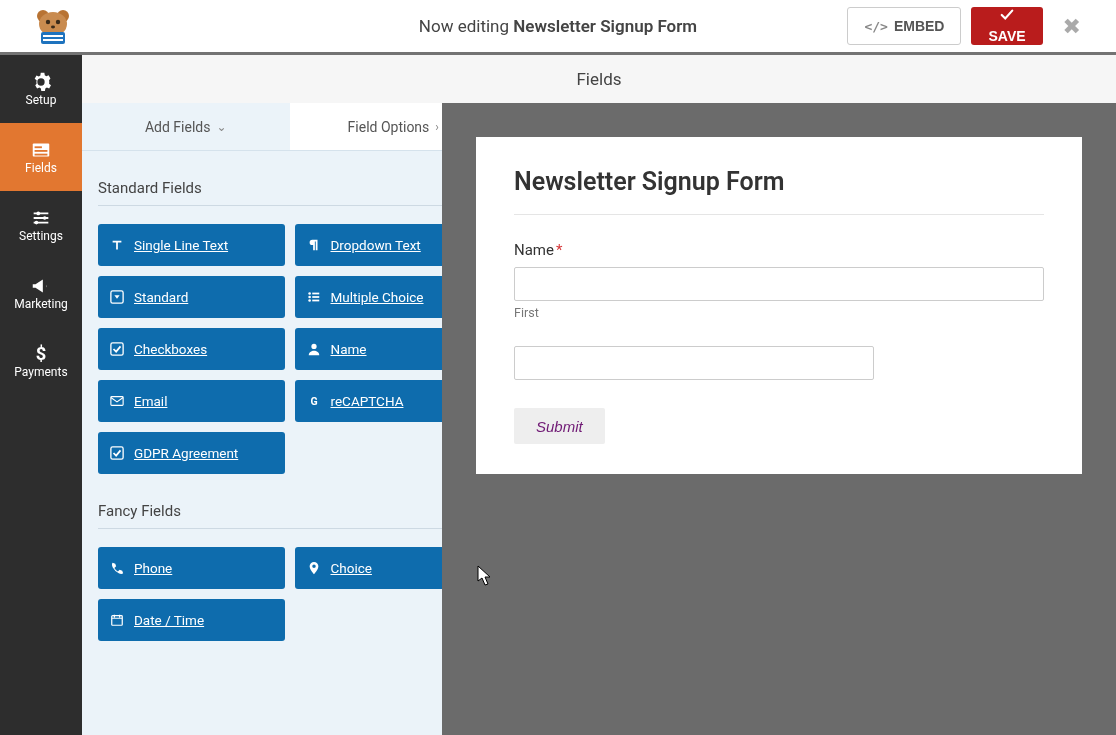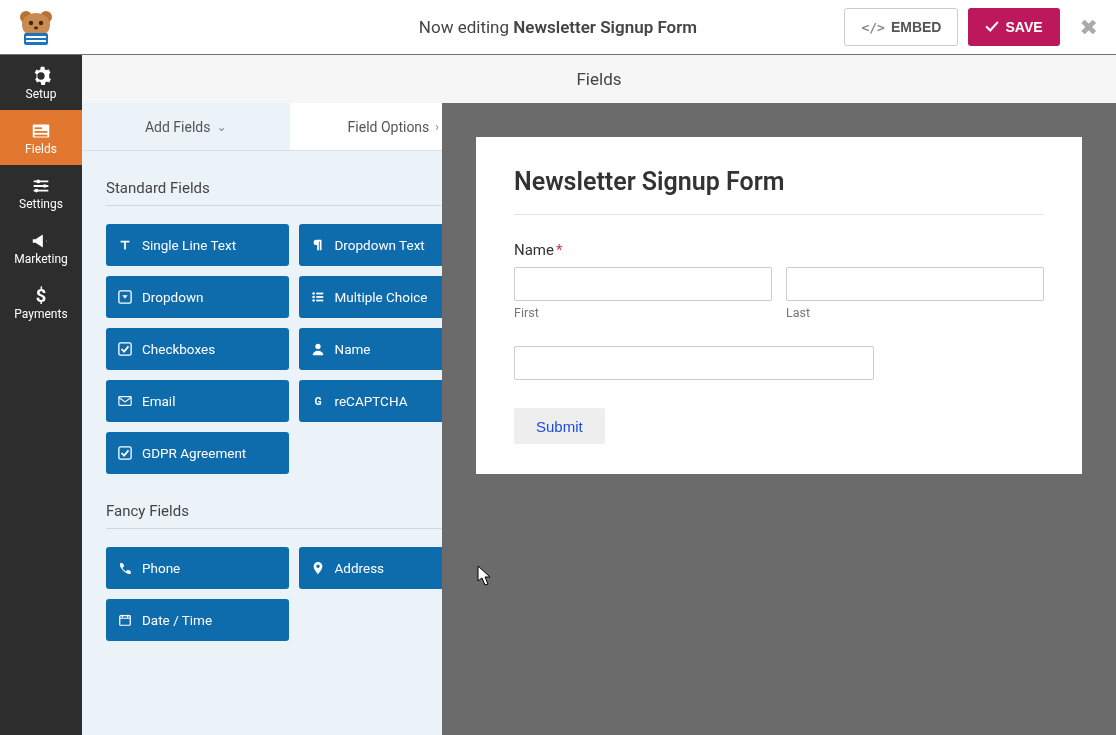--- a/index.html
+++ b/index.html
@@ -1,62 +1,62 @@
 <!DOCTYPE html>
 <html><head>
 <meta charset="utf-8">
 <style>
 * { margin: 0; padding: 0; box-sizing: border-box; }
 body { font-family: -apple-system, BlinkMacSystemFont, "Segoe UI", Roboto, Arial, sans-serif; width: 1116px; height: 735px; overflow: hidden; background: #fff; position: relative; }
 
 
-.topbar { height: 55px; display: flex; align-items: center; border-bottom: 1px solid #737373; position: relative; padding: 0 14px; }
+.topbar { height: 55px; display: flex; align-items: center; border-bottom: 3px solid #737373; position: relative; padding: 0 31px; }
 .logo { width: 44px; height: 40px; display: flex; align-items: center; justify-content: center; }
 .editing-label { position: absolute; left: 50%; transform: translateX(-50%); font-size: 17px; color: #444; }
 .editing-label strong { font-weight: 600; }
 .topbar-actions { margin-left: auto; display: flex; align-items: center; gap: 10px; }
 .btn { height: 38px; padding: 0 16px; border-radius: 3px; font-size: 14px; font-weight: 600; display: inline-flex; align-items: center; gap: 6px; cursor: pointer; border: 1px solid transparent; }
 .btn-embed { background: #fff; border: 1px solid #ccc; color: #555; }
-.btn-save { background: #be185d; color: #fff; }
+.btn-save { background: #b91c1c; color: #fff; flex-direction: column; }
 .close-x { color: #aaa; font-size: 22px; cursor: pointer; padding: 0 4px; margin-left: 6px; }
 
 
 .leftnav { position: absolute; left: 0; top: 55px; bottom: 0; width: 82px; background: #2d2d2d; color: #fff; display: flex; flex-direction: column; }
-.leftnav-item { height: 55px; display: flex; flex-direction: column; align-items: center; justify-content: center; gap: 0; font-size: 12px; color: #fff; cursor: pointer; }
+.leftnav-item { height: 68px; display: flex; flex-direction: column; align-items: center; justify-content: center; gap: 0; font-size: 12px; color: #fff; cursor: pointer; }
 .leftnav-item.active { background: #e27730; }
 .leftnav-item svg { width: 22px; height: 22px; }
 
 
 .subheader { position: absolute; left: 82px; right: 0; top: 55px; height: 48px; background: #f6f6f6; display: flex; align-items: center; justify-content: center; font-size: 17px; color: #444; }
 
 
 .panel-wrap { position: absolute; left: 82px; top: 103px; bottom: 0; width: 416px; background: #ebf3f9; border-right: 1px solid #ddd; }
 .panel-tabs { height: 48px; display: flex; background: #ebf3f9; border-bottom: 1px solid #d5e2ec; }
 .panel-tab { flex: 1; display: flex; align-items: center; justify-content: center; gap: 6px; font-size: 14px; color: #555; cursor: pointer; }
 .panel-tab.inactive { background: #fff; }
-.panel-scroll { position: absolute; top: 48px; left: 0; right: 0; bottom: 0; overflow-y: auto; padding: 0 16px 20px 24px; }
+.panel-scroll { position: absolute; top: 48px; left: 0; right: 0; bottom: 0; overflow-y: auto; padding: 0 16px 20px 16px; }
 .scrollbar-faux { position: absolute; right: 0; top: 0; width: 14px; height: 400px; background: #c9c9c9; border-radius: 0; }
 .section-head { display: flex; align-items: center; justify-content: space-between; padding: 28px 0 8px 0; font-size: 15px; color: #444; border-bottom: 1px solid #cdd9e3; margin-bottom: 18px; }
 .field-grid { display: grid; grid-template-columns: 1fr 1fr; gap: 10px; }
-.field-btn { height: 42px; background: #0e6cad; color: #fff; border-radius: 3px; display: flex; align-items: center; padding: 0 12px; font-size: 13.5px; cursor: pointer; gap: 10px; }
+.field-btn { height: 42px; background: #0e6cad; color: #fff; border-radius: 3px; display: flex; align-items: center; padding: 0 12px; font-size: 13.5px; cursor: pointer; gap: 10px; text-decoration: underline; }
 .field-btn svg { width: 14px; height: 14px; flex-shrink: 0; }
 
 
 .preview-area { position: absolute; left: 442px; right: 0; top: 103px; bottom: 0; background: #6b6b6b; padding: 34px; overflow: auto; }
 .form-card { background: #fff; padding: 30px 38px 30px 38px; }
 .form-title { font-size: 25px; font-weight: 600; color: #333; padding-bottom: 18px; border-bottom: 1px solid #e5e5e5; margin-bottom: 26px; }
 .form-row-label { font-size: 15px; color: #333; margin-bottom: 8px; }
 .req { color: #d63638; margin-left: 2px; }
 .name-inputs { display: flex; gap: 14px; margin-bottom: 8px; }
 .name-inputs .col { flex: 1; }
 .text-input { width: 100%; height: 34px; border: 1px solid #ccc; border-radius: 2px; padding: 0 8px; font-size: 14px; }
 .sublabel { font-size: 12.5px; color: #777; margin-top: 4px; }
 .email-row { margin-top: 26px; }
 .email-input-wrap { max-width: 360px; }
-.submit-btn { margin-top: 28px; height: 36px; padding: 0 22px; background: #eee; border: none; color: #1d4ed8; font-size: 15px; cursor: pointer; border-radius: 2px; }
+.submit-btn { margin-top: 28px; height: 36px; padding: 0 22px; background: #eee; border: none; color: #701a75; font-size: 15px; cursor: pointer; border-radius: 2px; font-style: italic; }
 
 
 .cursor-arrow { position: absolute; left: 477px; top: 565px; pointer-events: none; }
 
 .chev { font-size: 12px; color: #888; }
 </style>
 </head>
 <body>
 
 <div class="topbar">
@@ -162,21 +162,21 @@
         <svg viewBox="0 0 16 16">
             <path fill="#fff" d="M6 2a3 3 0 000 6h1v6h2V4h1v10h2V2H6z"></path>
           </svg>
         <span>Dropdown Text</span>
       </div>
       <div class="field-btn">
         <svg viewBox="0 0 16 16">
             <rect x="1" y="1" width="14" height="14" rx="2" fill="none" stroke="#fff" stroke-width="1.5"></rect>
             <path fill="#fff" d="M5 6l3 4 3-4z"></path>
           </svg>
-        <span>Dropdown</span>
+        <span>Standard</span>
       </div>
       <div class="field-btn">
         <svg viewBox="0 0 16 16">
             <circle cx="3" cy="4" r="1.5" fill="#fff"></circle>
             <rect x="6" y="3" width="8" height="2" fill="#fff"></rect>
             <circle cx="3" cy="8" r="1.5" fill="#fff"></circle>
             <rect x="6" y="7" width="8" height="2" fill="#fff"></rect>
             <circle cx="3" cy="12" r="1.5" fill="#fff"></circle>
             <rect x="6" y="11" width="8" height="2" fill="#fff"></rect>
           </svg>
@@ -226,21 +226,21 @@
       <div class="field-btn">
         <svg viewBox="0 0 16 16">
             <path fill="#fff" d="M3 2l3 1 1 3-2 2a10 10 0 004 4l2-2 3 1 1 3c-1 1-3 1-5 0a18 18 0 01-7-7c-1-2-1-4 0-5z"></path>
           </svg>
         <span>Phone</span>
       </div>
       <div class="field-btn">
         <svg viewBox="0 0 16 16">
             <path fill="#fff" d="M8 1a5 5 0 00-5 5c0 4 5 9 5 9s5-5 5-9a5 5 0 00-5-5zm0 7a2 2 0 110-4 2 2 0 010 4z"></path>
           </svg>
-        <span>Address</span>
+        <span>Choice</span>
       </div>
       <div class="field-btn">
         <svg viewBox="0 0 16 16">
             <rect x="2" y="3" width="12" height="11" rx="1" fill="none" stroke="#fff" stroke-width="1.4"></rect>
             <path stroke="#fff" stroke-width="1.4" d="M2 6h12M5 2v3M11 2v3"></path>
           </svg>
         <span>Date / Time</span>
       </div>
     </div>
   </div>
@@ -251,24 +251,20 @@
     <div class="form-title">Newsletter Signup Form</div>
 
     <div class="form-row-label">
       <span>Name</span><span class="req">*</span>
     </div>
     <div class="name-inputs">
       <div class="col">
         <input class="text-input" style="">
         <div class="sublabel">First</div>
       </div>
-      <div class="col">
-        <input class="text-input" style="">
-        <div class="sublabel">Last</div>
-      </div>
     </div>
 
     <div class="email-row">
       <div class="email-input-wrap">
         <input class="text-input" style="">
       </div>
     </div>
 
     <button class="submit-btn">Submit</button>
   </div>

